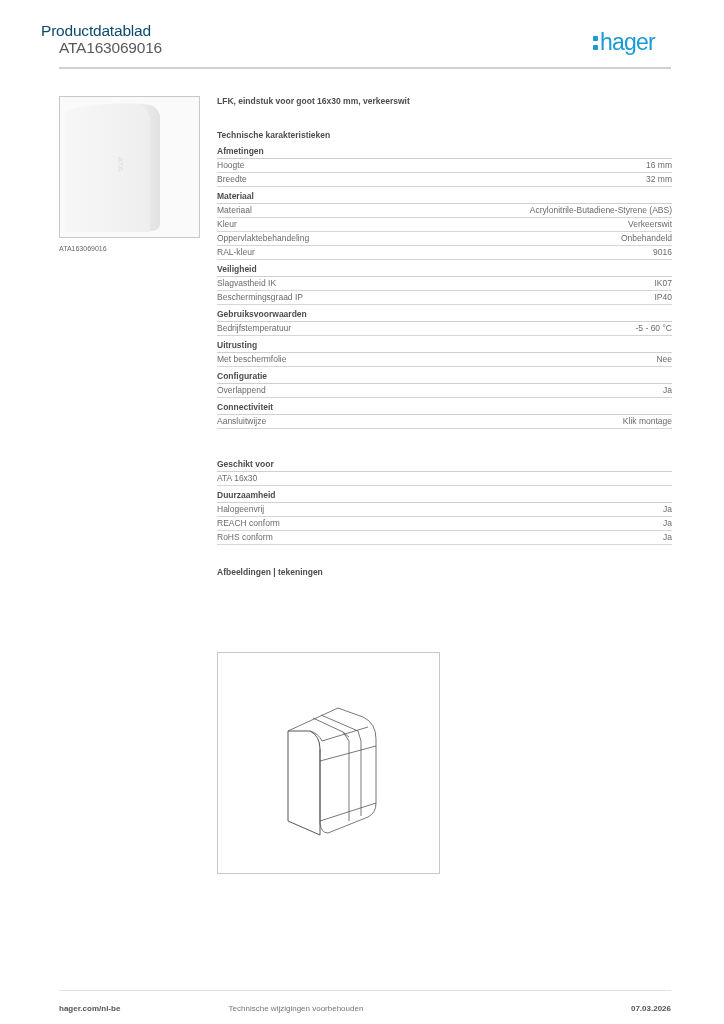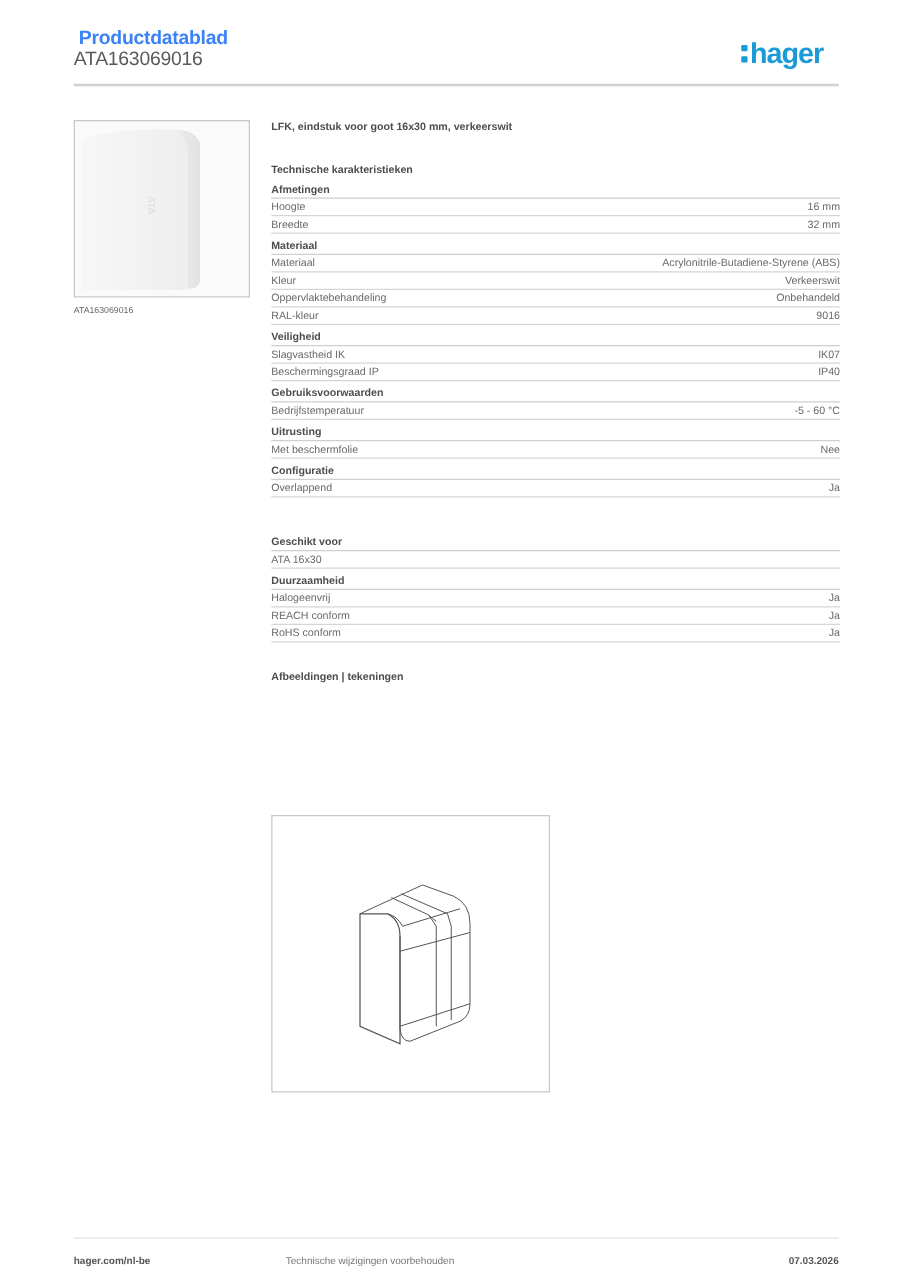--- a/index.html
+++ b/index.html
@@ -1,19 +1,19 @@
 <!DOCTYPE html>
 <html><head>
 <meta charset="utf-8">
 <style>
   html, body { margin:0; padding:0; background:#ffffff; }
   body { width:724px; height:1024px; position:relative; font-family:"Liberation Sans", sans-serif; color:#555; overflow:hidden; }
-  .header-title { position:absolute; left:63px; top:22px; font-size:15.5px; font-weight:bold; color:#3b82f6; letter-spacing:-0.2px; }
+  .header-title { position:absolute; left:41px; top:22px; font-size:15.5px; font-weight:normal; color:#0c4a6e; letter-spacing:-0.2px; }
   .header-code { position:absolute; left:59px; top:39px; font-size:15.5px; color:#5a5a5a; letter-spacing:-0.2px; }
-  .logo { position:absolute; left:593px; top:29px; font-size:23px; font-weight:bold; color:#1a9ad6; letter-spacing:-0.8px; }
+  .logo { position:absolute; left:593px; top:29px; font-size:23px; font-weight:normal; color:#1a9ad6; letter-spacing:-0.8px; }
   .logo .colon { display:inline-block; width:5px; height:15px; position:relative; top:1px; margin-right:2px; }
   .logo .colon::before, .logo .colon::after { content:""; position:absolute; left:0; width:5px; height:5px; background:#1a9ad6; border-radius:1px; }
   .logo .colon::before { top:0; } .logo .colon::after { top:9px; }
   .header-rule { position:absolute; left:59px; top:67px; width:612px; height:2px; background:#d0d0d0; }
 
   .product-photo { position:absolute; left:59px; top:96px; width:141px; height:142px; border:1px solid #c8c8c8; box-sizing:border-box; background:#fafafa; overflow:hidden; }
   .photo-caption { position:absolute; left:59px; top:245px; font-size:7px; color:#666; }
 
   .content { position:absolute; left:217px; top:96px; width:455px; }
   .desc { font-size:8.5px; font-weight:bold; color:#4d4d4d; height:12px; }
@@ -125,20 +125,27 @@
   </div>
 
   <div class="section">
     <div class="sec-head">Configuratie</div>
     <div class="row">
         <span>Overlappend</span>
         <span>Ja</span>
       </div>
   </div>
 
+  <div class="section">
+    <div class="sec-head">Connectiviteit</div>
+    <div class="row">
+        <span>Aansluitwijze</span>
+        <span>Klik montage</span>
+      </div>
+  </div>
 
   <div class="section gap-lg">
     <div class="sec-head">Geschikt voor</div>
     <div class="row">
         <span>ATA 16x30</span>
         <span></span>
       </div>
   </div>
 
   <div class="section">

